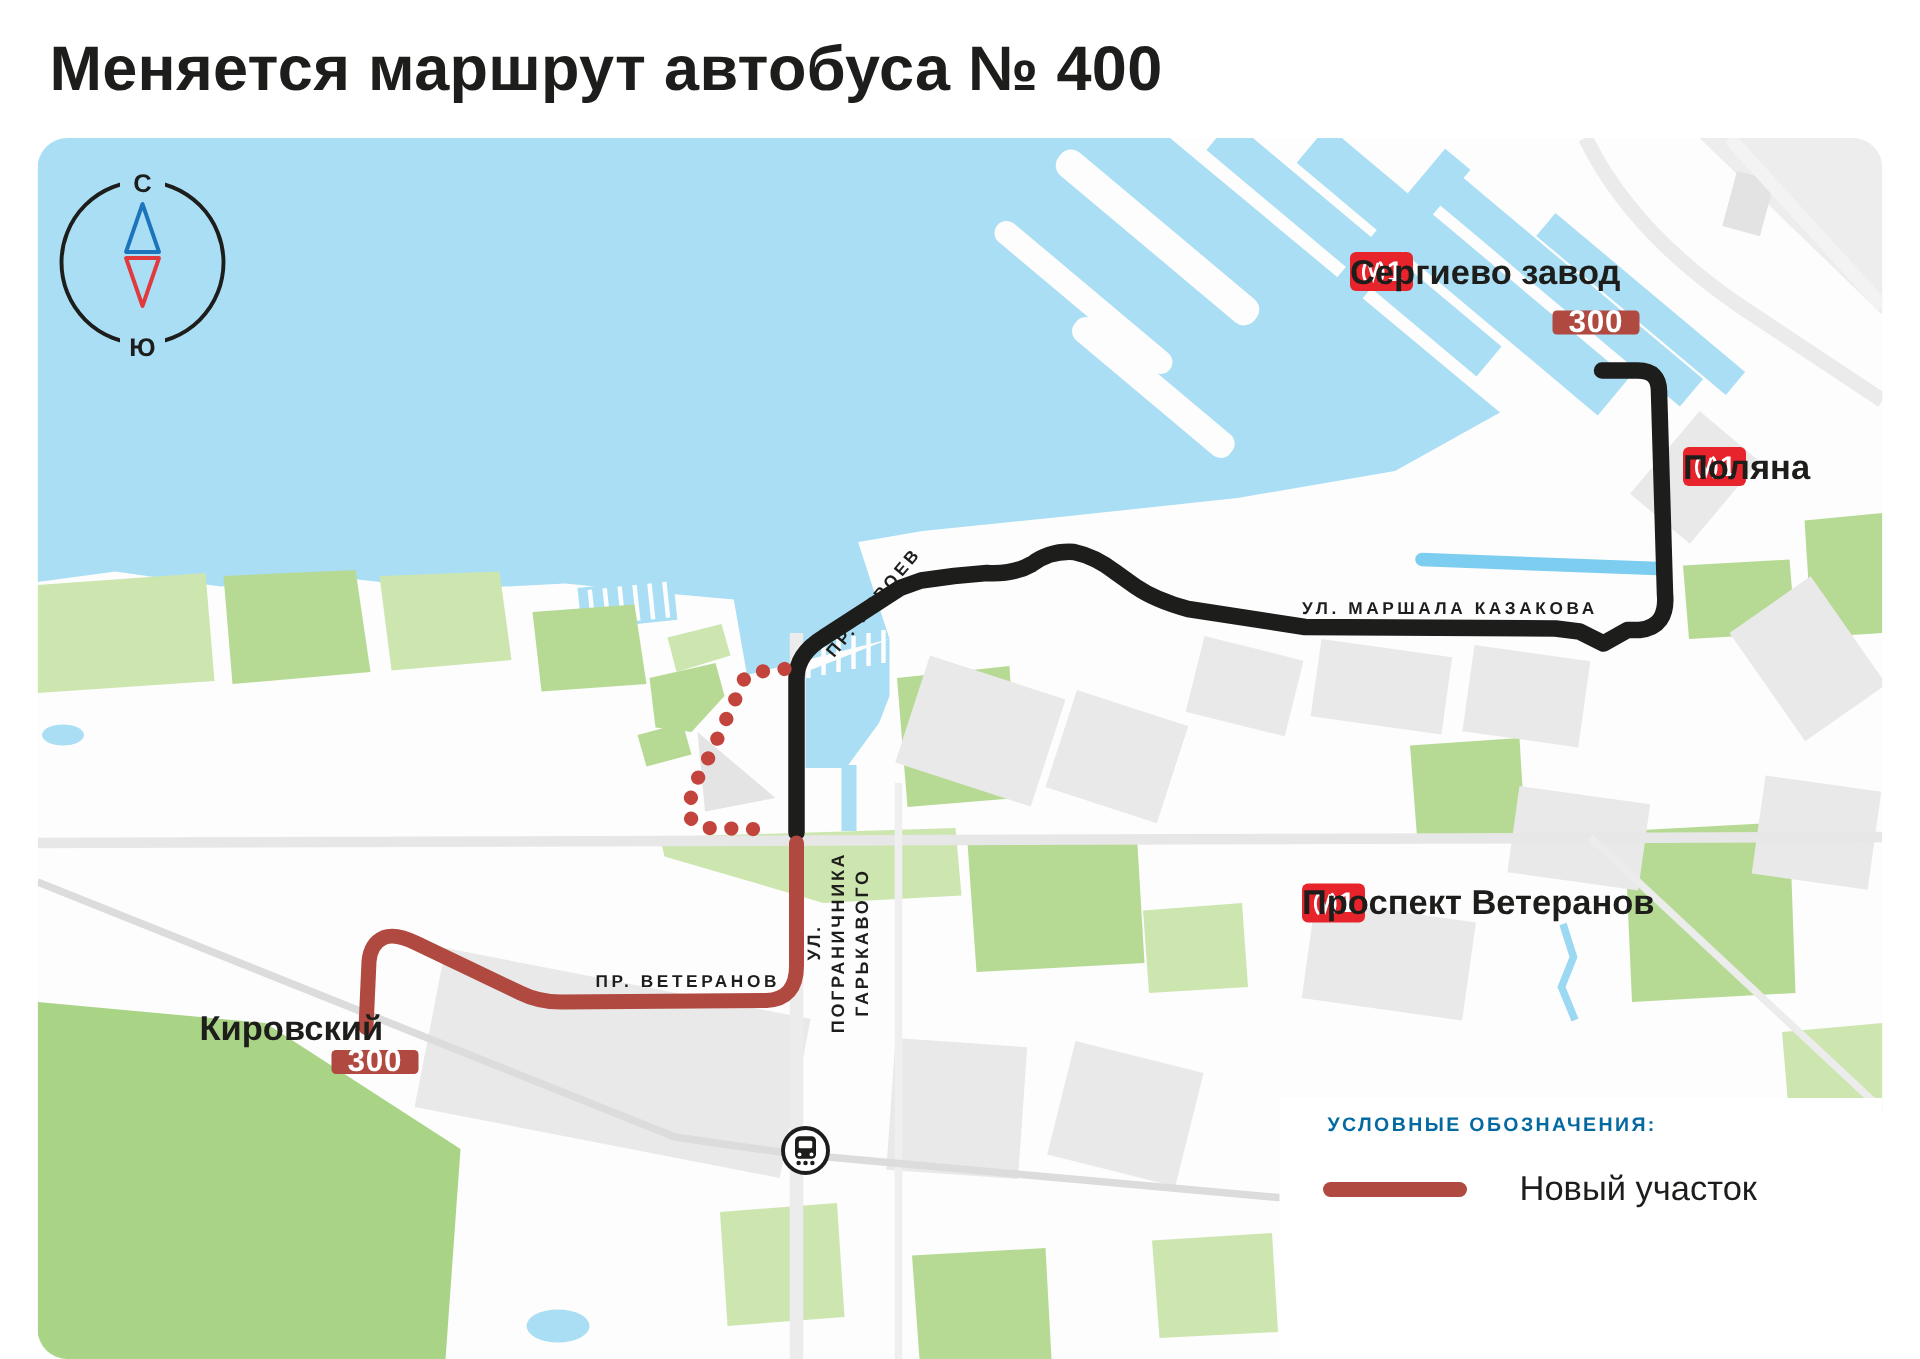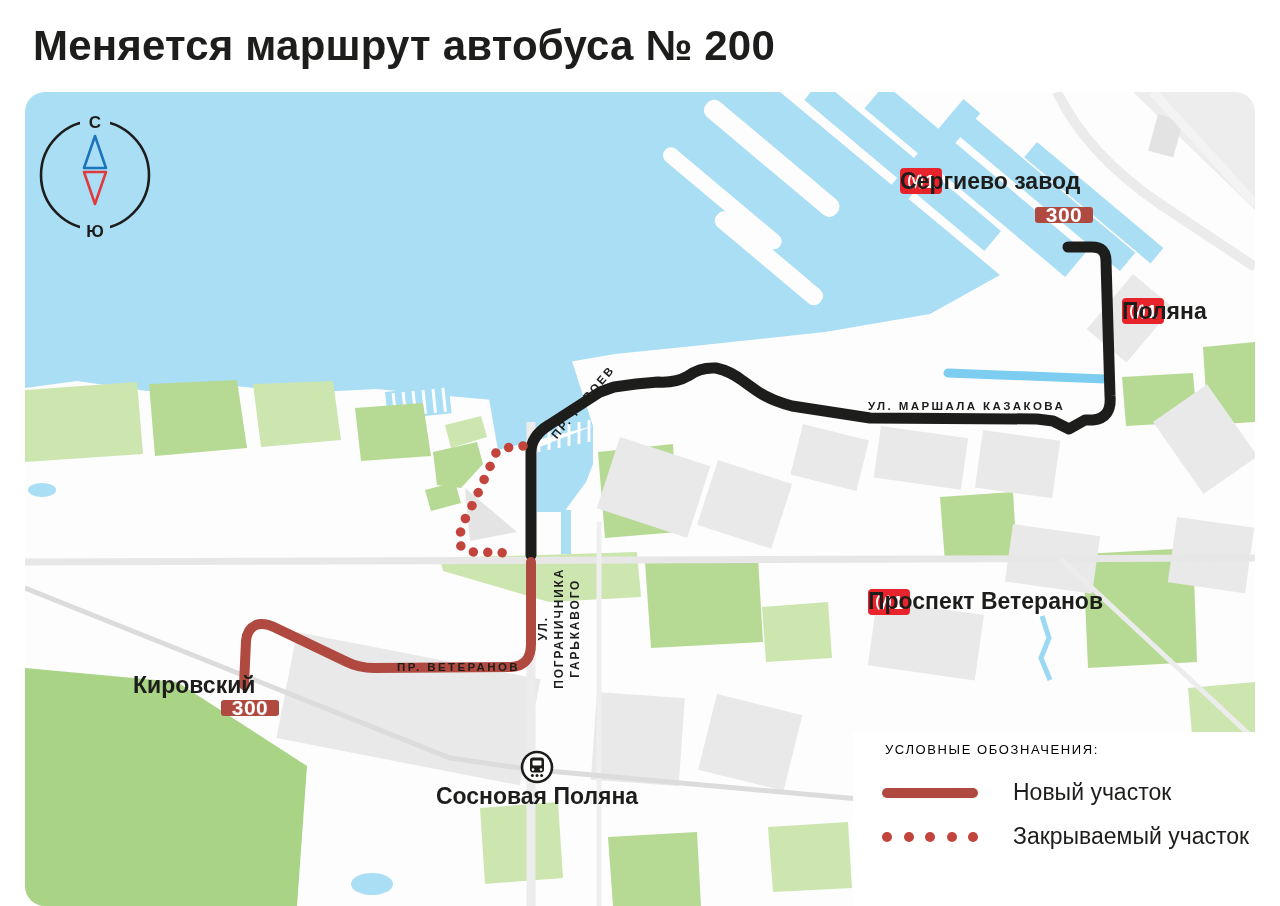--- a/index.html
+++ b/index.html
@@ -37,33 +37,33 @@
     color:#fff;display:flex;align-items:center;justify-content:center;gap:1px;
     font-size:19px;font-weight:bold;line-height:1;}
   .metro-badge svg{display:block;}
 
   .rot-geroev{transform:rotate(-50deg);transform-origin:center;text-align:center;width:120px;}
   .rot-pogran{transform:rotate(-90deg);transform-origin:center;width:150px;text-align:center;
     font-size:12px;letter-spacing:1.8px;line-height:1.35;white-space:normal;}
 
   
   .legend{position:absolute;left:830px;top:650px;width:400px;}
-  .legend-title{font-size:13px;font-weight:normal;letter-spacing:1.6px;color:#000000;margin:0 0 22px 30px;}
+  .legend-title{font-size:13px;font-weight:bold;letter-spacing:1.6px;color:#0369a1;margin:0 0 22px 30px;}
   .legend-row{display:flex;align-items:center;margin:0 0 17px 27px;}
   .legend-sample{width:96px;margin-right:35px;flex:none;display:flex;align-items:center;justify-content:space-between;}
   .sample-solid{height:10px;width:96px;border-radius:5px;background:var(--route-new);}
   .sample-dot{width:10px;height:10px;border-radius:50%;background:var(--route-closed);}
   .legend-label{font-size:23px;color:var(--text);}
 </style>
 </head>
 <body>
 
 <div class="stage">
 
-  <div class="page-title">Меняется маршрут автобуса № 200</div>
+  <div class="page-title">Меняется маршрут автобуса № 400</div>
 
   <div class="map">
 
     <svg class="base" width="1230" height="814" viewBox="0 0 1230 814">
 
       <g>
         <path fill="var(--water)" d="M0,0 L755,0 L975,183 L905,222 L800,240 L688,252 L590,262 L532,272 L468,308 L412,303 L352,297 L272,301 L202,293 L122,299 L52,289 L0,296 Z"></path>
 
         <g fill="#fdfdfd">
           <rect x="0" y="0" width="170" height="20" rx="9" transform="translate(688,4) rotate(40)"></rect>
@@ -234,42 +234,31 @@
 
     <div class="maplabel street" style="left:843px;top:308px;text-align:right;">УЛ. МАРШАЛА КАЗАКОВА</div>
 
     <div class="maplabel street rot-geroev" style="left:498px;top:304px;">ПР. ГЕРОЕВ</div>
 
     <div class="maplabel rot-pogran" style="left:459px;top:512px;">
       <span>УЛ. ПОГРАНИЧНИКА</span><br>
       <span>ГАРЬКАВОГО</span>
     </div>
 
-    <div class="maplabel street" style="left:372px;top:557px;margin-top:12px;">ПР. ВЕТЕРАНОВ</div>
+    <div class="maplabel street" style="left:372px;top:557px;">ПР. ВЕТЕРАНОВ</div>
 
     <div class="maplabel place" style="left:108px;top:580px;">Кировский</div>
 
     <div class="badge-300" style="position:absolute;left:196px;top:608px;">300</div>
 
-    <div class="maplabel place" style="left:392px;top:691px;width:240px;text-align:center;">Сосновая Поляна</div>
 
     <div class="legend">
       <div class="legend-title">УСЛОВНЫЕ ОБОЗНАЧЕНИЯ:</div>
       <div class="legend-row">
         <div class="legend-sample">
             <div class="sample-solid"></div>
           </div>
         <div class="legend-label">Новый участок</div>
       </div>
-      <div class="legend-row">
-        <div class="legend-sample">
-          <span class="sample-dot"></span>
-            <span class="sample-dot"></span>
-            <span class="sample-dot"></span>
-            <span class="sample-dot"></span>
-            <span class="sample-dot"></span>
-        </div>
-        <div class="legend-label">Закрываемый участок</div>
-      </div>
     </div>
 
   </div>
 </div>
 
 </body></html>

